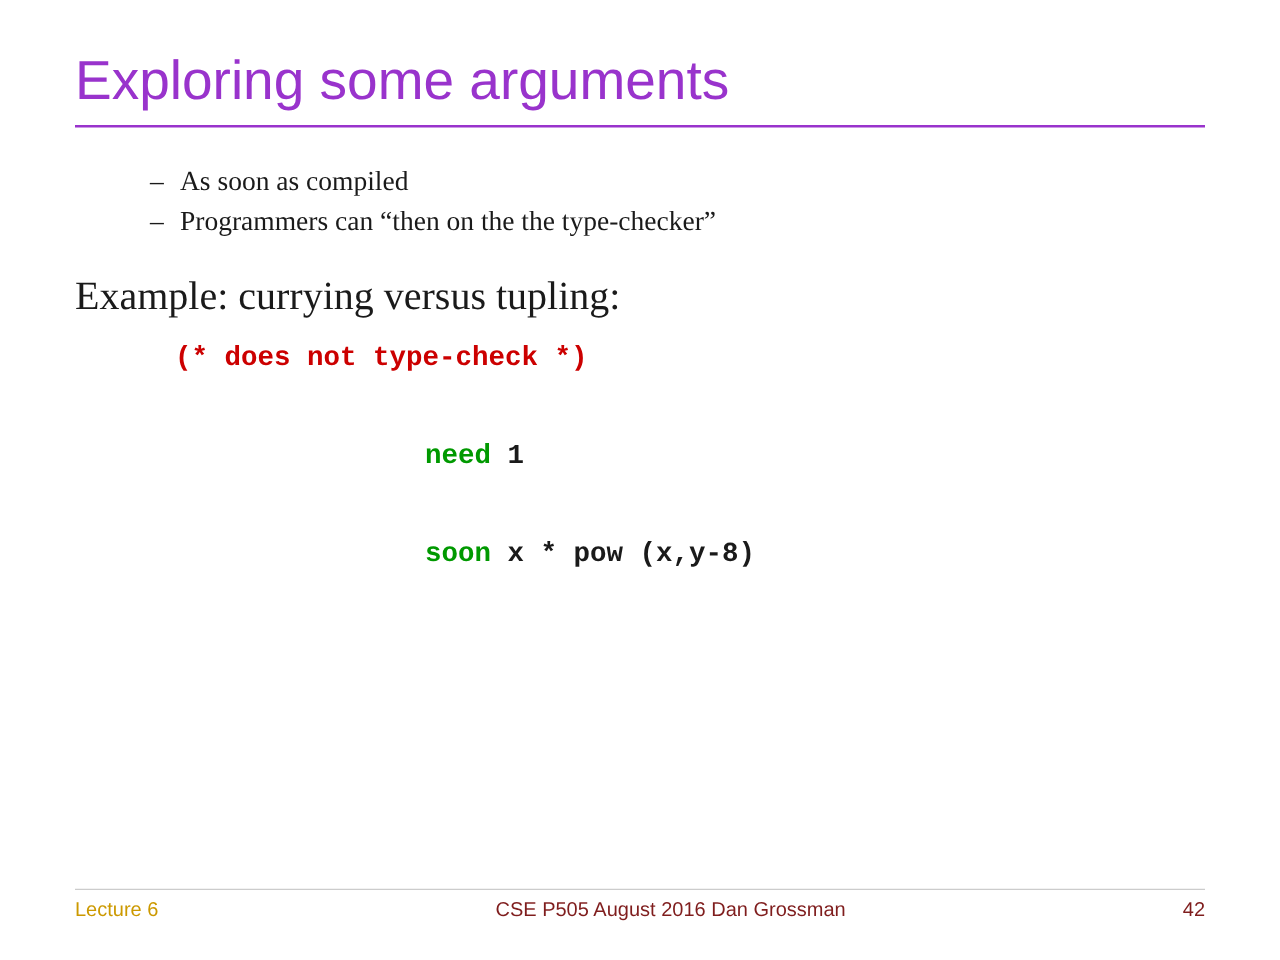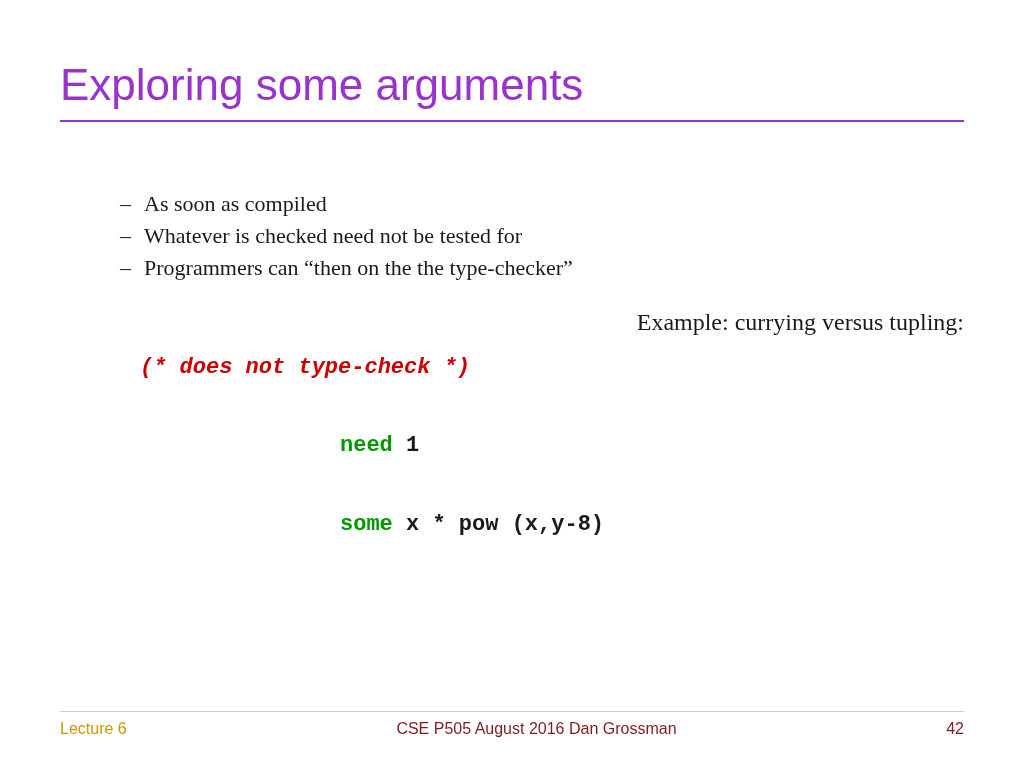--- a/index.html
+++ b/index.html
@@ -14,21 +14,21 @@
       background: #ffffff;
       font-family: 'Times New Roman', Times, serif;
       font-size: 22px;
       color: #1a1a1a;
       overflow: hidden;
     }
 
     .slide {
       width: 1024px;
       height: 768px;
-      padding: 60px 60px 30px 60px;
+      padding: 40px 60px 30px 60px;
       display: flex;
       flex-direction: column;
       position: relative;
     }
 
     .title {
       font-family: Arial, Helvetica, sans-serif;
       font-size: 44px;
       color: #9933cc;
       font-weight: normal;
@@ -47,54 +47,51 @@
 
     .main-point {
       font-size: 24px;
       margin-bottom: 8px;
     }
 
     .sub-list {
       list-style: none;
       margin-left: 60px;
       margin-bottom: 8px;
-      margin-top: 39px;
     }
 
     .sub-list li {
       font-size: 22px;
       margin-bottom: 6px;
       position: relative;
       padding-left: 24px;
     }
 
     .sub-list li::before {
       content: '–';
       position: absolute;
       left: 0;
     }
 
     .example-intro {
-      font-size: 24px;
+      font-size: 32px;
       margin-top: 28px;
       margin-bottom: 14px;
-      text-align: right;
     }
 
     .code-block {
       font-family: 'Courier New', Courier, monospace;
       font-size: 22px;
       font-weight: bold;
       margin-left: 80px;
       line-height: 1.6;
     }
 
     .code-comment {
       color: #cc0000;
-      font-style: italic;
     }
 
     .code-keyword {
       color: #009900;
     }
 
     .code-black {
       color: #1a1a1a;
     }
 
@@ -131,37 +128,36 @@
 <div class="slide">
 
   <h1 class="title">Exploring some arguments</h1>
   <hr class="title-divider">
 
   <div class="content">
 
 
     <ul class="sub-list">
       <li>As soon as compiled</li>
-      <li>Whatever is checked need not be tested for</li>
       <li>Programmers can “then on the the type-checker”</li>
     </ul>
 
     <p class="example-intro">Example: currying versus tupling:</p>
 
     <div class="code-block">
       <span class="code-line">
         <span class="code-comment">(* does not type-check *)</span>
       </span>
       <span class="code-line">&nbsp;</span>
       <span class="code-line" style="padding-left: 200px;">
         <span class="code-keyword">need</span><span class="code-black"> 1</span>
       </span>
       <span class="code-line">&nbsp;</span>
       <span class="code-line" style="padding-left: 200px;">
-        <span class="code-keyword">some</span><span class="code-black"> x * pow (x,y-8)</span>
+        <span class="code-keyword">soon</span><span class="code-black"> x * pow (x,y-8)</span>
       </span>
     </div>
 
   </div>
 
   <div class="footer">
     <span class="footer-left">Lecture 6</span>
     <span class="footer-center">CSE P505 August 2016  Dan Grossman</span>
     <span class="footer-right">42</span>
   </div>

